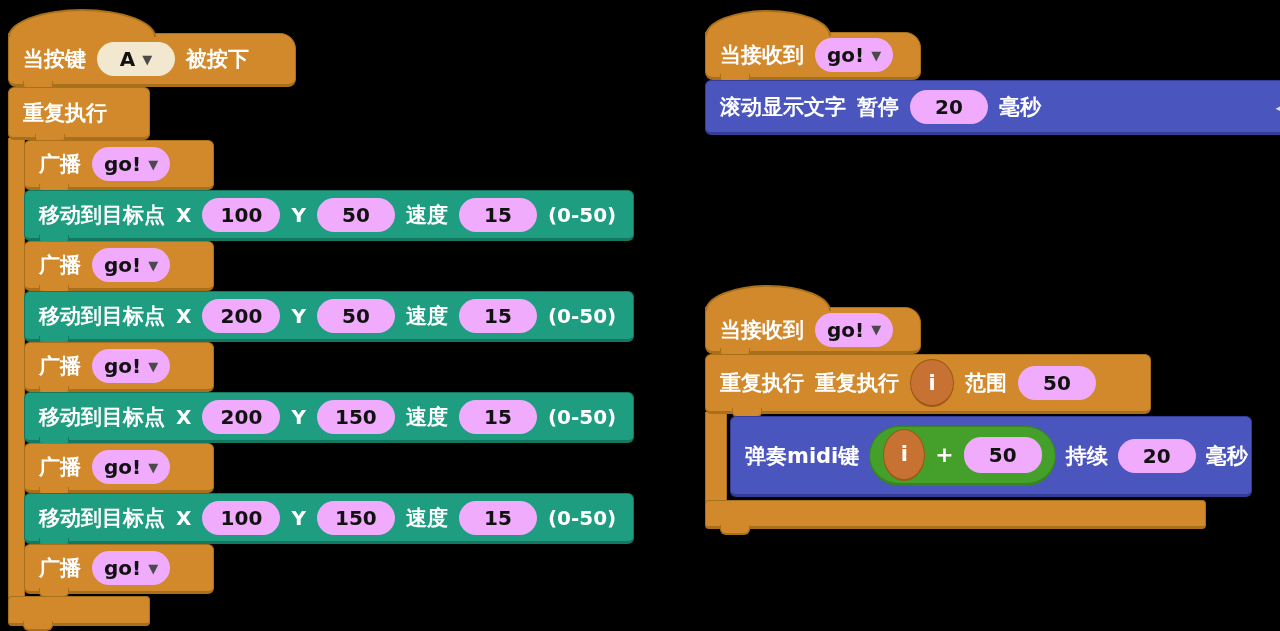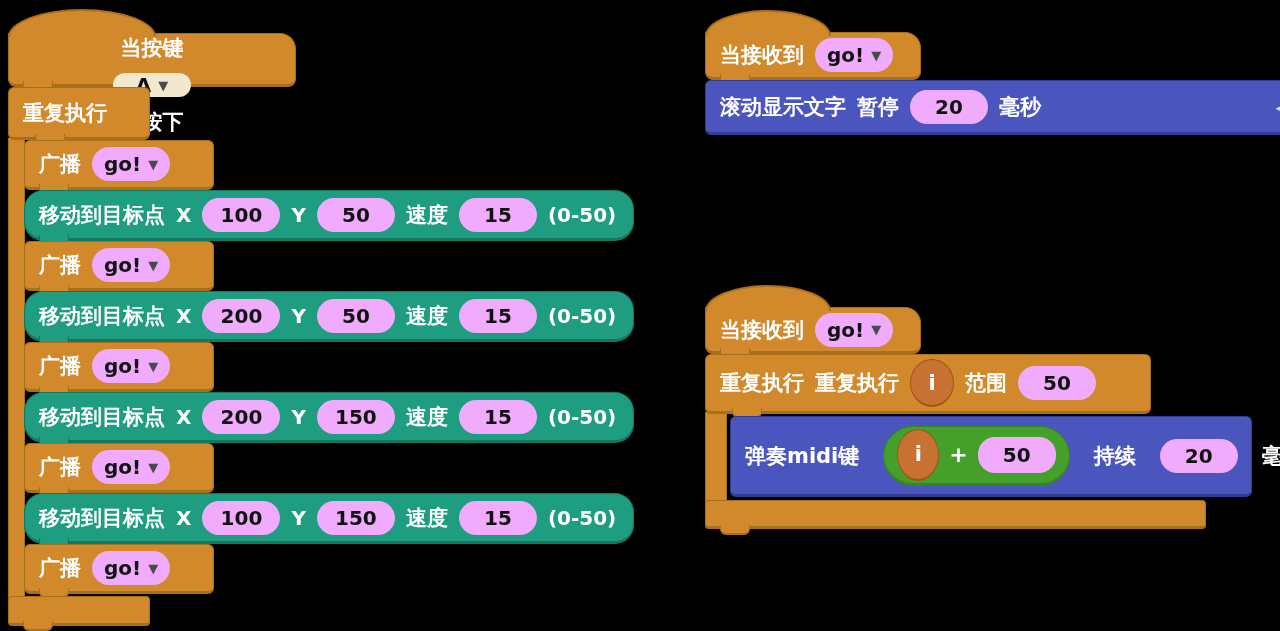--- a/index.html
+++ b/index.html
@@ -6,21 +6,21 @@
   #workspace{
     position:relative;width:1280px;height:631px;background:#000;overflow:hidden;
     font-family:"DejaVu Sans","Liberation Sans",sans-serif;font-weight:bold;
   }
   .block{
     position:absolute;box-sizing:border-box;display:flex;align-items:center;
     color:#fff;font-size:21px;white-space:nowrap;border-style:solid;border-width:1px 1px 3px;
     border-radius:6px;padding:0 14px;gap:11px;z-index:1;
   }
   .orange{background:#D1892B;border-color:#A9701B;}
-  .teal{background:#1F9D80;border-color:#14775F;border-radius:19px;}
+  .teal{background:#1F9D80;border-color:#14775F;}
   .blue{background:#4B55BE;border-color:#353C96;}
   .dome{position:absolute;box-sizing:border-box;background:#D1892B;border:2px solid #A9701B;border-bottom:none;z-index:2;}
   .arm{position:absolute;box-sizing:border-box;background:#D1892B;border-left:1px solid #A9701B;border-right:1px solid #A9701B;z-index:0;}
   .bottom-arm{position:absolute;box-sizing:border-box;background:#D1892B;border:1px solid #A9701B;border-bottom-width:3px;border-radius:4px;z-index:1;}
   .bump{position:absolute;width:28px;height:8px;left:14px;bottom:-7px;background:#D1892B;
         border:1px solid #A9701B;border-top:none;border-bottom-width:2px;border-radius:0 0 6px 6px;z-index:3;}
   .pill{
     display:inline-flex;align-items:center;justify-content:center;gap:7px;
     height:34px;min-width:54px;padding:0 12px;border-radius:17px;
     background:#f0abfc;color:#111;font-size:20px;font-weight:bold;white-space:nowrap;
@@ -39,21 +39,21 @@
   }
   .collapse{font-size:24px;color:#DCDCF2;margin-left:auto;line-height:1;}
   .sm{font-size:20px;}
 </style>
 </head>
 <body>
 
 <div id="workspace">
 
   <div class="dome" style="left:8px;top:9px;width:148px;height:28px;border-radius:74px 74px 0 0 / 28px 28px 0 0;"></div>
-  <div class="block orange hat-body" style="left:8px;top:33px;width:288px;height:54px;z-index:1;flex-direction:column;">
+  <div class="block orange hat-body" style="left:8px;top:33px;width:288px;height:54px;z-index:1;">
     <span>当按键</span>
     <span class="pill cream">
       <span>A</span>
       <span class="dd-arrow">▼</span>
     </span>
     <span>被按下</span>
     <span class="bump"></span>
   </div>
 
   <div class="block orange" style="left:8px;top:87px;width:142px;height:53px;">
@@ -213,21 +213,21 @@
     <span>重复执行</span>
     <span class="var-oval" style="width:44px;height:48px;">i</span>
     <span>范围</span>
     <span class="pill">
         <span>50</span>
       </span>
     <span class="bump" style="left:26px;"></span>
   </div>
   <div class="arm" style="left:705px;top:412px;width:22px;height:90px;"></div>
 
-  <div class="block blue" style="left:730px;top:416px;width:522px;height:81px;gap:24px;">
+  <div class="block blue" style="left:730px;top:416px;width:522px;height:81px;gap:10px;">
     <span>弹奏midi键</span>
     <span class="op-oval">
       <span class="var-oval" style="width:42px;height:52px;">i</span>
       <span style="color:#fff;font-size:22px;">+</span>
       <span class="pill" style="height:36px;">
           <span>50</span>
         </span>
     </span>
     <span>持续</span>
     <span class="pill">

